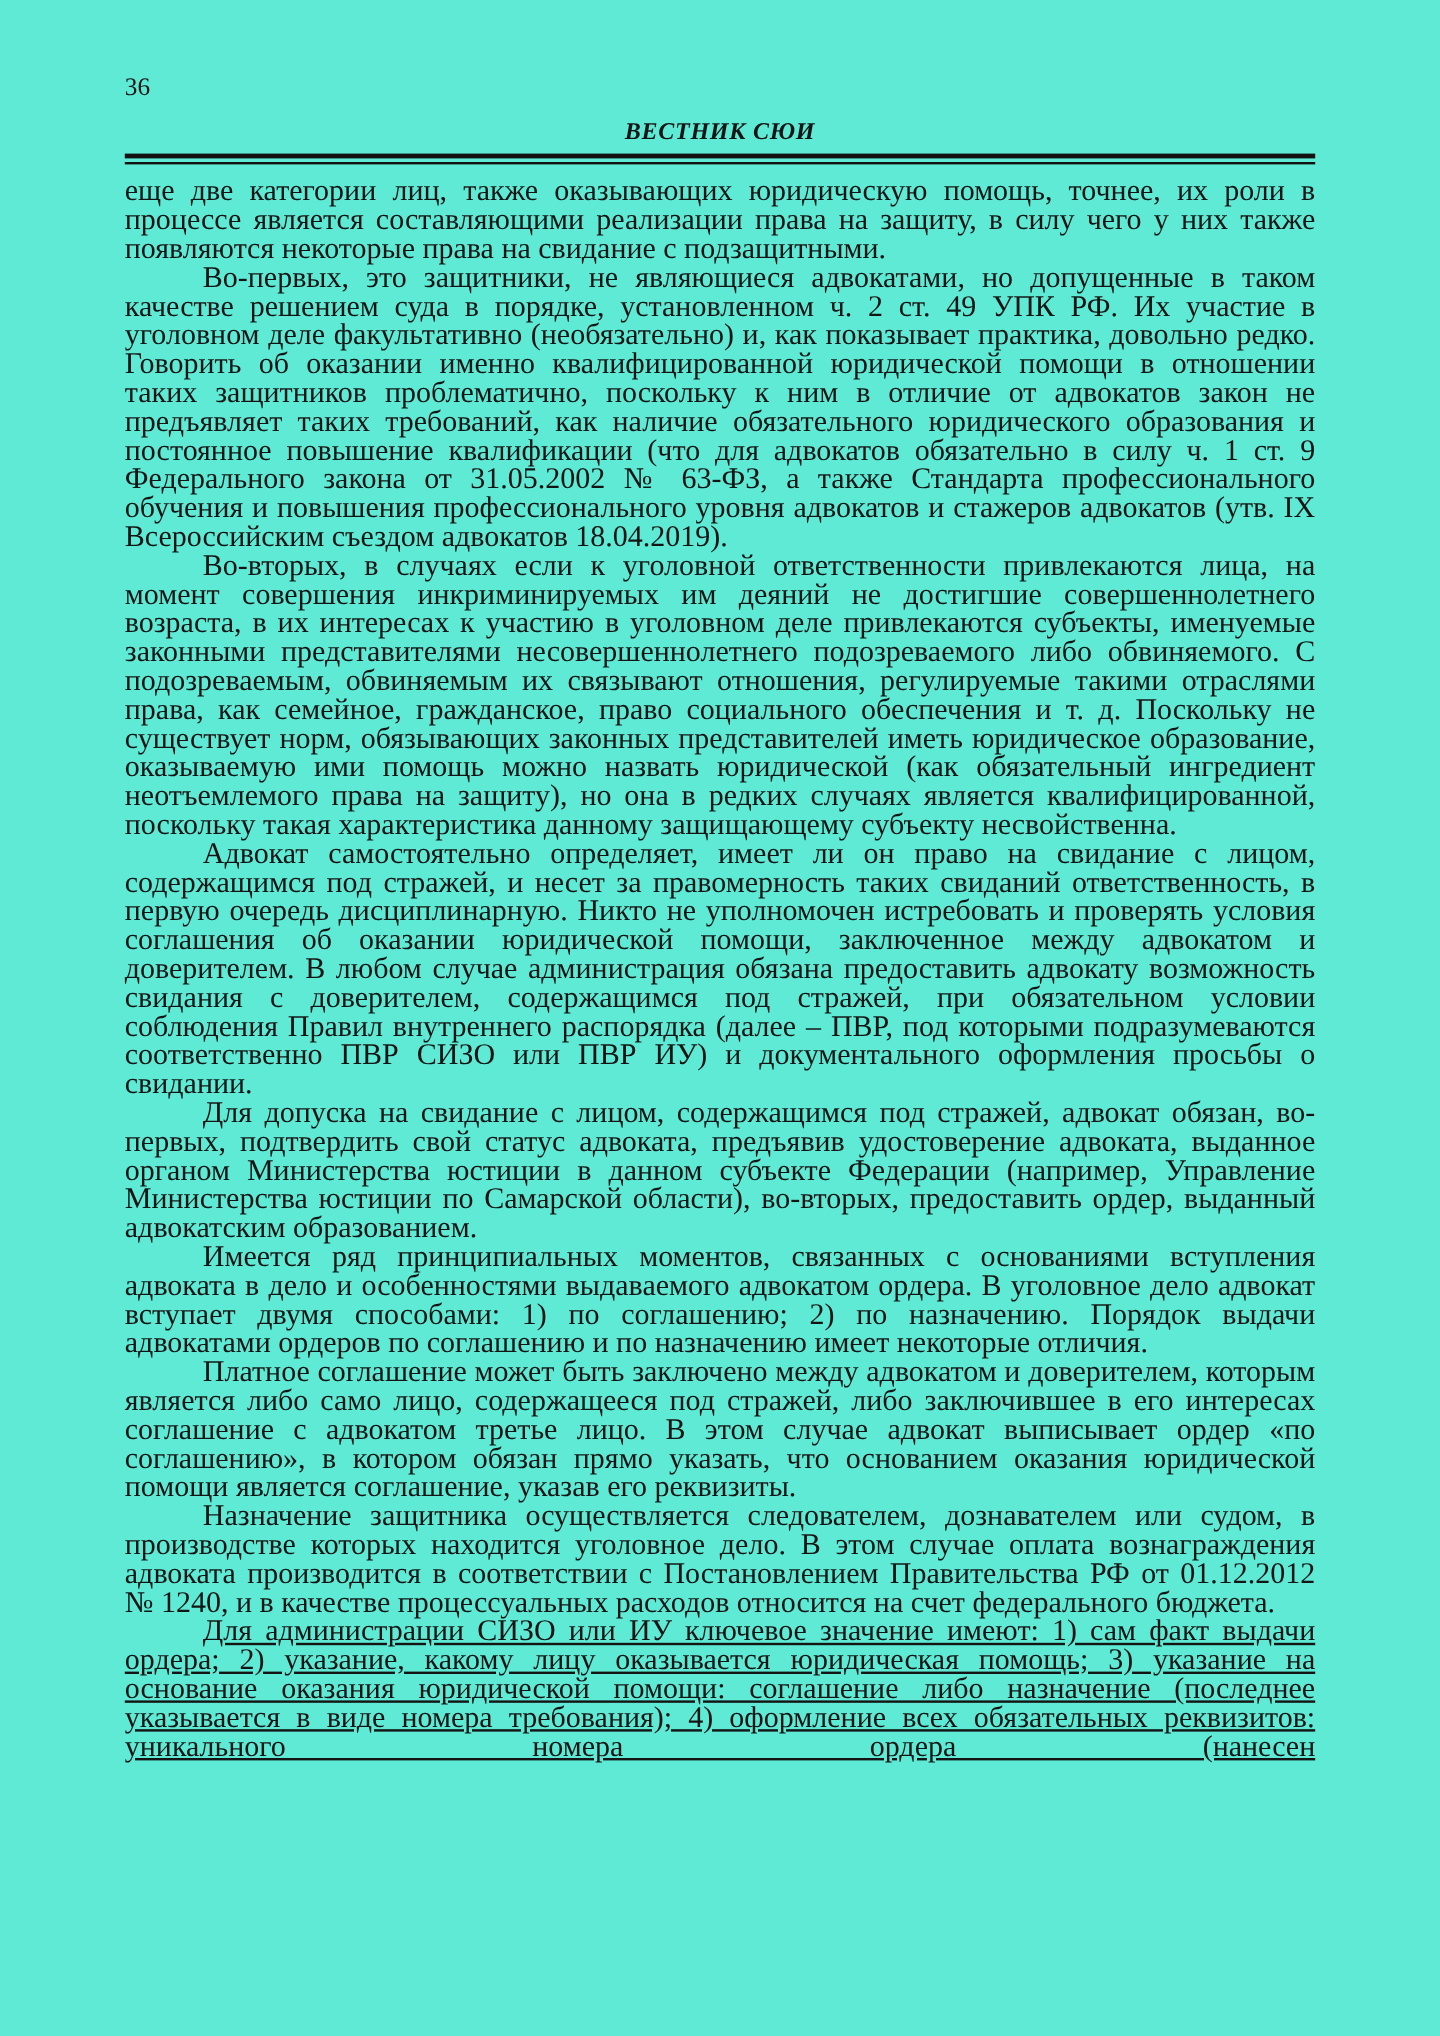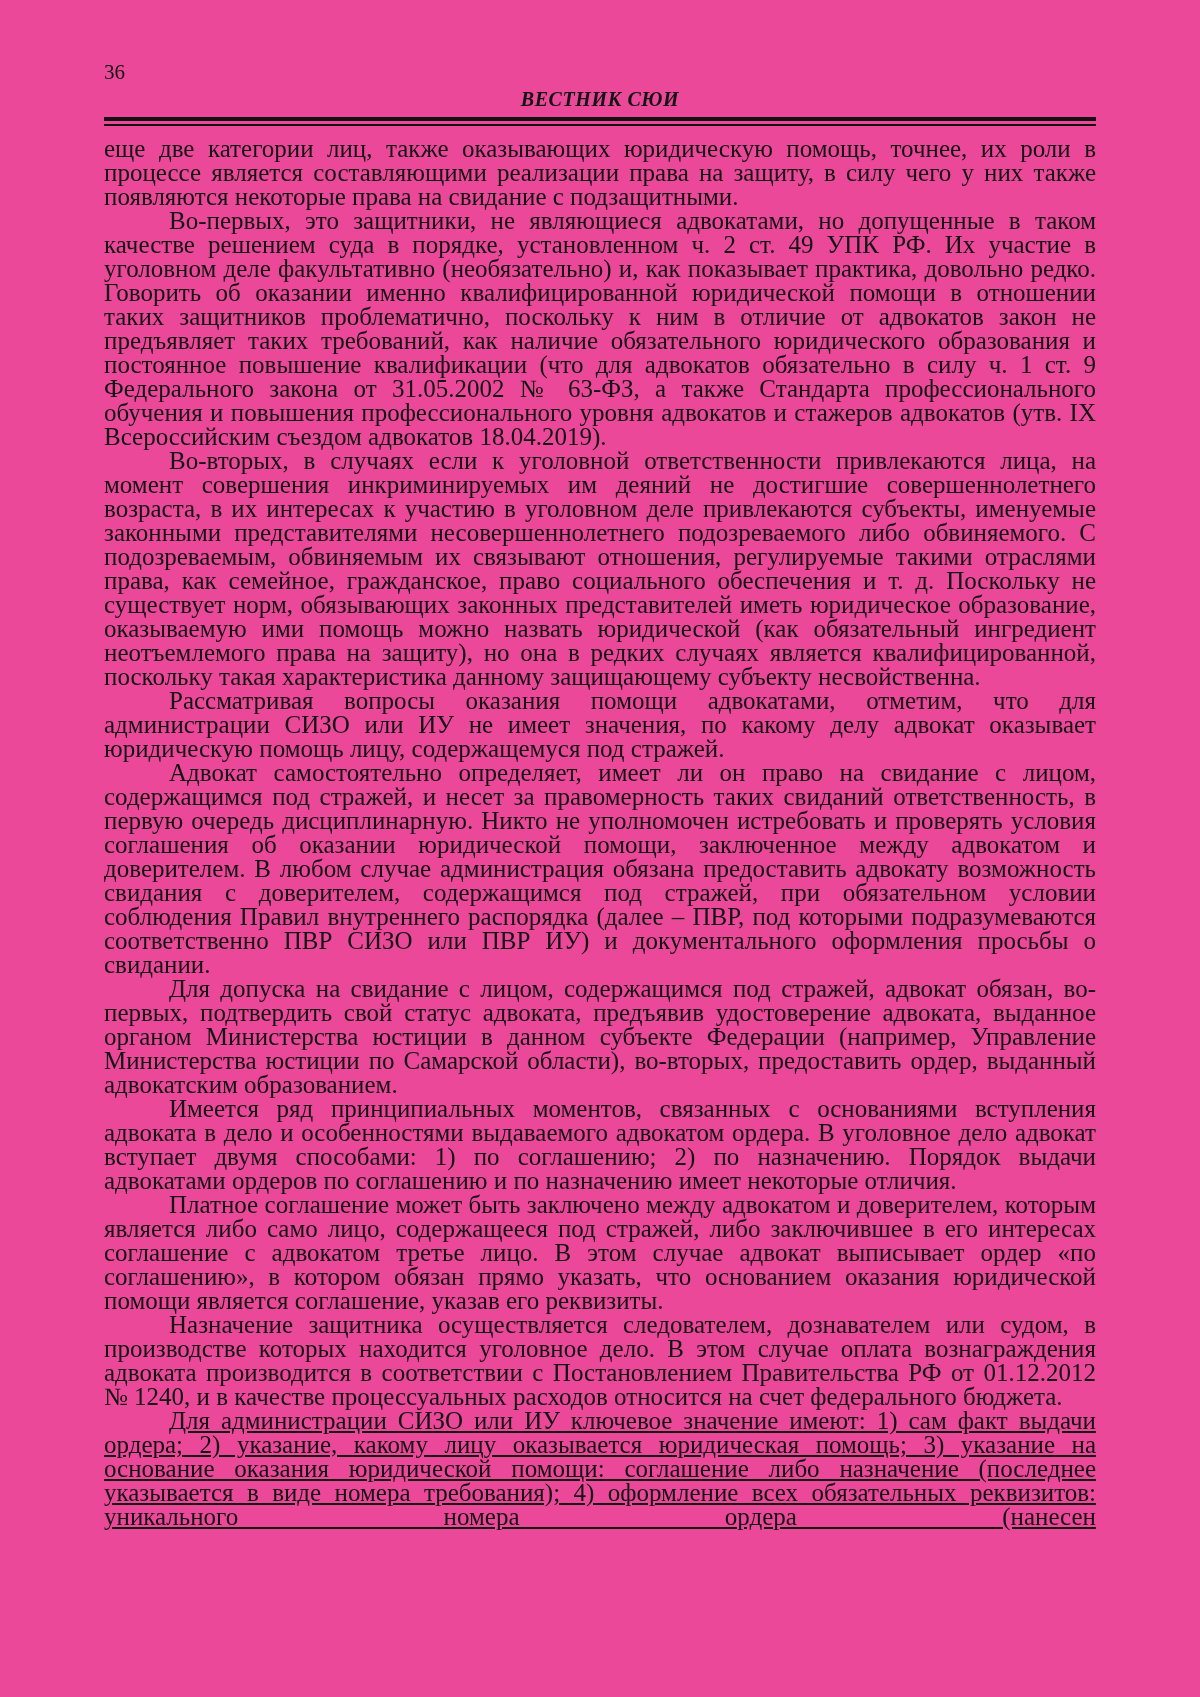--- a/index.html
+++ b/index.html
@@ -8,33 +8,33 @@
     width: 1200px;
     height: 1697px;
     font-family: "Liberation Serif", "DejaVu Serif", serif;
     color: #141414;
     overflow: hidden;
   }
   .sheet {
     width: 1200px;
     height: 1697px;
     padding: 60px 104px 0 104px;
-    background: #ec4899;
+    background: #5eead4;
   }
   .page-number {
     font-size: 21px;
     line-height: 24px;
   }
   .journal-title {
     text-align: center;
     font-weight: bold;
     font-style: italic;
     font-size: 20px;
     line-height: 24px;
-    margin-top: 3px;
+    margin-top: 14px;
     letter-spacing: 0.6px;
   }
   .header-rule {
     margin-top: 6px;
     height: 9px;
     border-top: 4px solid #121212;
     border-bottom: 2px solid #121212;
   }
   .body-text {
     margin-top: 11px;
@@ -58,21 +58,20 @@
   <header>
     <div class="page-number">36</div>
     <div class="journal-title">ВЕСТНИК СЮИ</div>
     <div class="header-rule"></div>
   </header>
 
   <main class="body-text">
     <p class="para continuation">еще две категории лиц, также оказывающих юридическую помощь, точнее, их роли в процессе является составляющими реализации права на защиту, в силу чего у них также появляются некоторые права на свидание с подзащитными.</p>
     <p class="para">Во-первых, это защитники, не являющиеся адвокатами, но допущенные в таком качестве решением суда в порядке, установленном ч. 2 ст. 49 УПК РФ. Их участие в уголовном деле факультативно (необязательно) и, как показывает практика, довольно редко. Говорить об оказании именно квалифицированной юридической помощи в отношении таких защитников проблематично, поскольку к ним в отличие от адвокатов закон не предъявляет таких требований, как наличие обязательного юридического образования и постоянное повышение квалификации (что для адвокатов обязательно в силу ч. 1 ст. 9 Федерального закона от 31.05.2002 № 63-ФЗ, а также Стандарта профессионального обучения и повышения профессионального уровня адвокатов и стажеров адвокатов (утв. IX Всероссийским съездом адвокатов 18.04.2019).</p>
     <p class="para">Во-вторых, в случаях если к уголовной ответственности привлекаются лица, на момент совершения инкриминируемых им деяний не достигшие совершеннолетнего возраста, в их интересах к участию в уголовном деле привлекаются субъекты, именуемые законными представителями несовершеннолетнего подозреваемого либо обвиняемого. С подозреваемым, обвиняемым их связывают отношения, регулируемые такими отраслями права, как семейное, гражданское, право социального обеспечения и т. д. Поскольку не существует норм, обязывающих законных представителей иметь юридическое образование, оказываемую ими помощь можно назвать юридической (как обязательный ингредиент неотъемлемого права на защиту), но она в редких случаях является квалифицированной, поскольку такая характеристика данному защищающему субъекту несвойственна.</p>
-    <p class="para">Рассматривая вопросы оказания помощи адвокатами, отметим, что для администрации СИЗО или ИУ не имеет значения, по какому делу адвокат оказывает юридическую помощь лицу, содержащемуся под стражей.</p>
     <p class="para">Адвокат самостоятельно определяет, имеет ли он право на свидание с лицом, содержащимся под стражей, и несет за правомерность таких свиданий ответственность, в первую очередь дисциплинарную. Никто не уполномочен истребовать и проверять условия соглашения об оказании юридической помощи, заключенное между адвокатом и доверителем. В любом случае администрация обязана предоставить адвокату возможность свидания с доверителем, содержащимся под стражей, при обязательном условии соблюдения Правил внутреннего распорядка (далее – ПВР, под которыми подразумеваются соответственно ПВР СИЗО или ПВР ИУ) и документального оформления просьбы о свидании.</p>
     <p class="para">Для допуска на свидание с лицом, содержащимся под стражей, адвокат обязан, во-первых, подтвердить свой статус адвоката, предъявив удостоверение адвоката, выданное органом Министерства юстиции в данном субъекте Федерации (например, Управление Министерства юстиции по Самарской области), во-вторых, предоставить ордер, выданный адвокатским образованием.</p>
     <p class="para">Имеется ряд принципиальных моментов, связанных с основаниями вступления адвоката в дело и особенностями выдаваемого адвокатом ордера. В уголовное дело адвокат вступает двумя способами: 1) по соглашению; 2) по назначению. Порядок выдачи адвокатами ордеров по соглашению и по назначению имеет некоторые отличия.</p>
     <p class="para">Платное соглашение может быть заключено между адвокатом и доверителем, которым является либо само лицо, содержащееся под стражей, либо заключившее в его интересах соглашение с адвокатом третье лицо. В этом случае адвокат выписывает ордер «по соглашению», в котором обязан прямо указать, что основанием оказания юридической помощи является соглашение, указав его реквизиты.</p>
     <p class="para">Назначение защитника осуществляется следователем, дознавателем или судом, в производстве которых находится уголовное дело. В этом случае оплата вознаграждения адвоката производится в соответствии с Постановлением Правительства РФ от 01.12.2012 № 1240, и в качестве процессуальных расходов относится на счет федерального бюджета.</p>
     <p class="para justify-last">Для администрации СИЗО или ИУ ключевое значение имеют: 1) сам факт выдачи ордера; 2) указание, какому лицу оказывается юридическая помощь; 3) указание на основание оказания юридической помощи: соглашение либо назначение (последнее указывается в виде номера требования); 4) оформление всех обязательных реквизитов: уникального номера ордера (нанесен</p>
   </main>
 
 </div>
 

